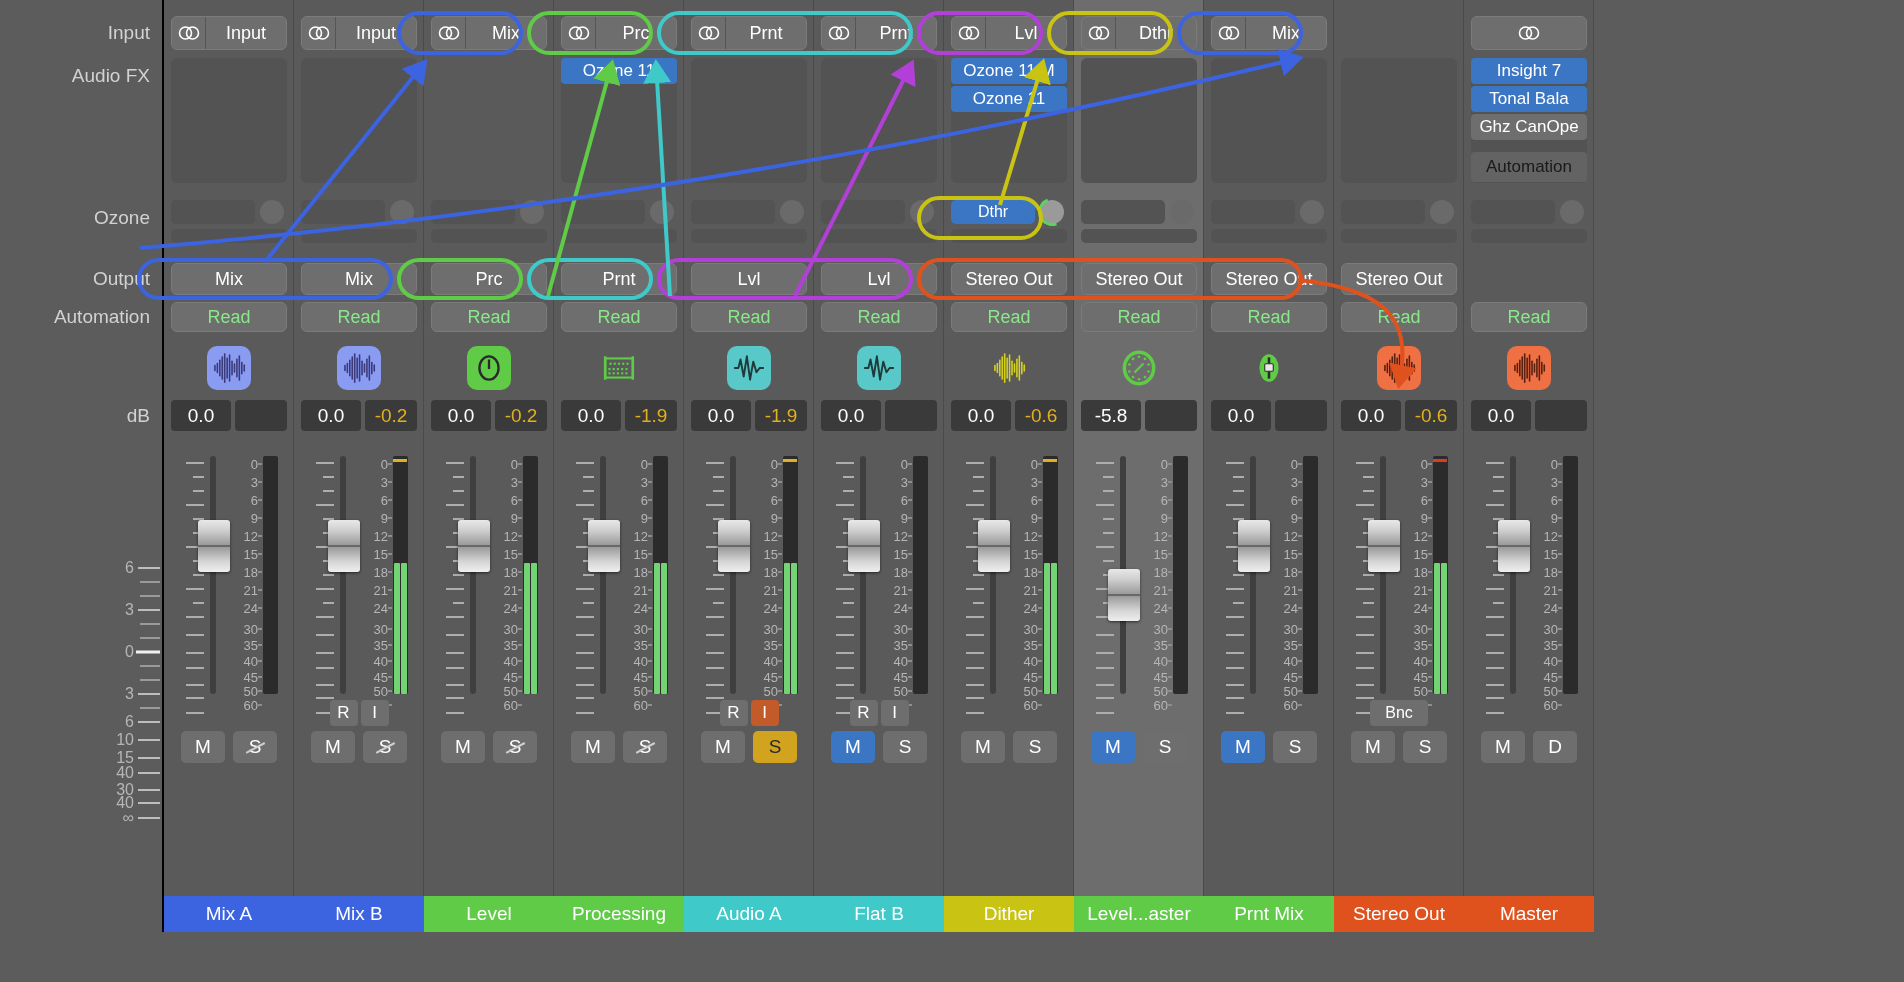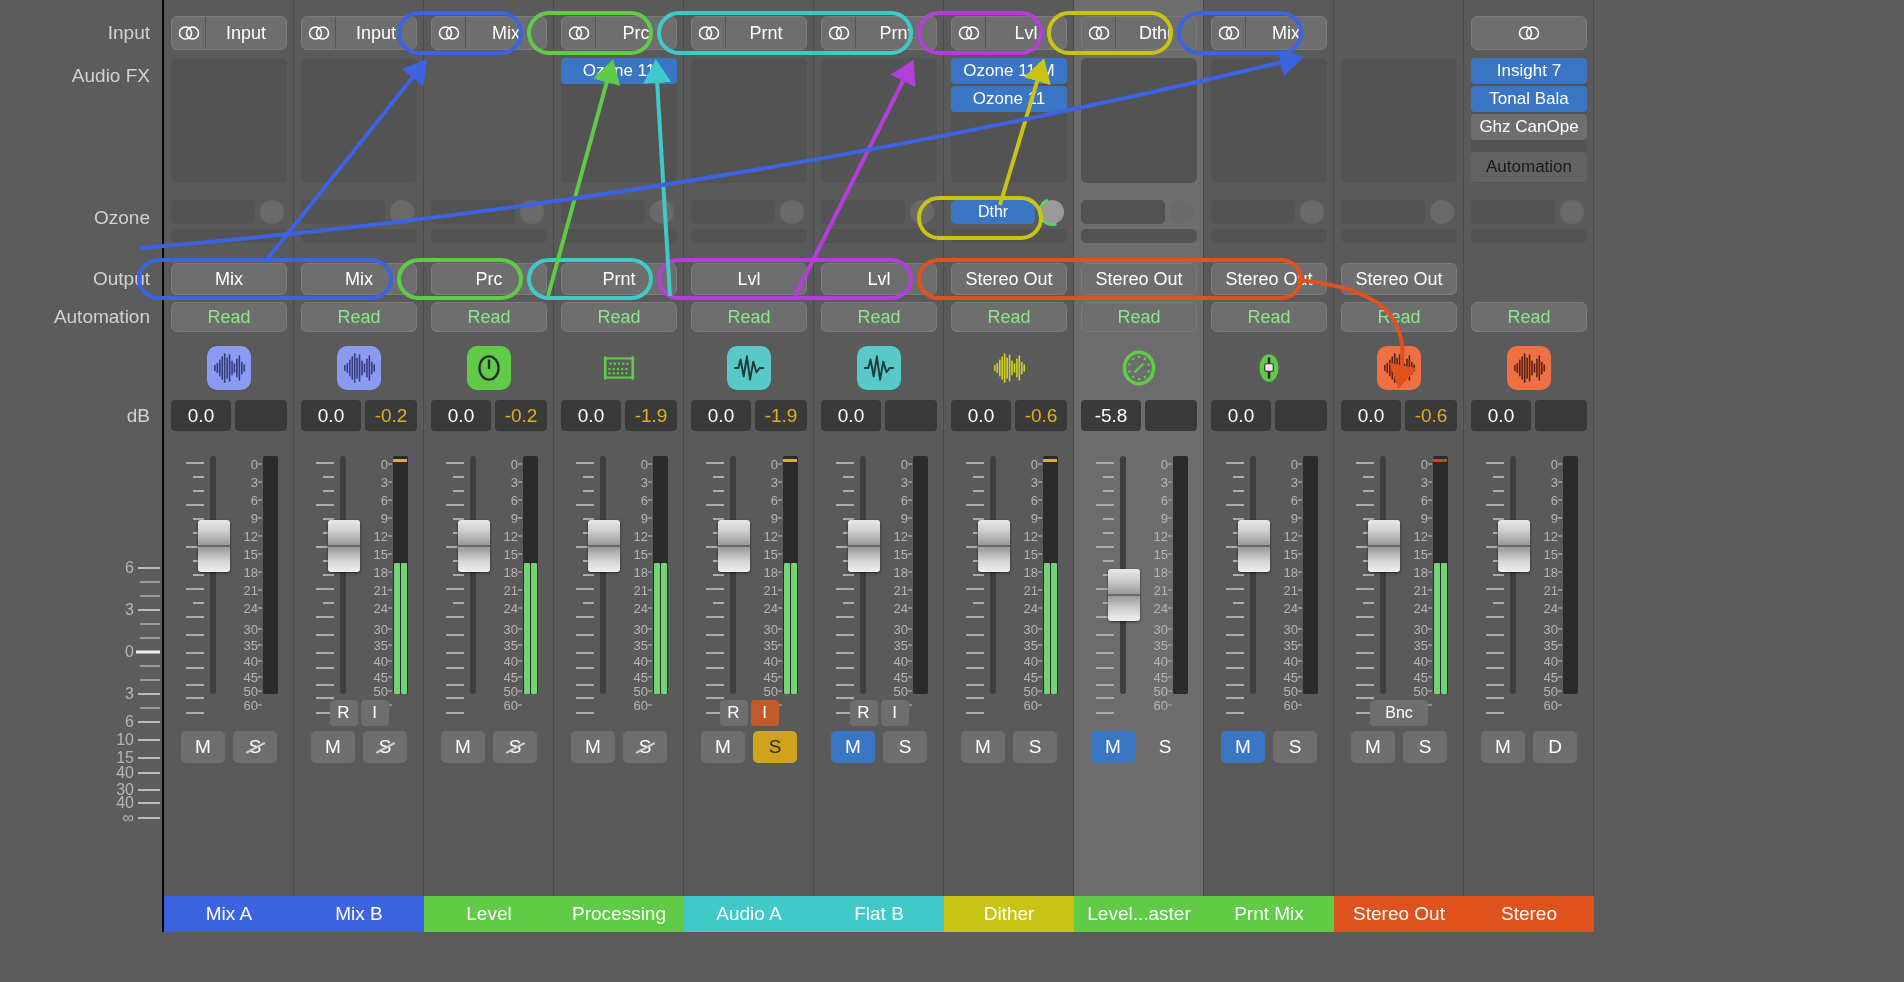--- a/index.html
+++ b/index.html
@@ -1653,21 +1653,21 @@
         <div class="r-ms">
           <div class="msq">
             <span>M</span>
           </div>
           <div class="msq">
             <span class="">D</span>
           </div>
         </div>
         <div class="r-name">
           <div class="nameplate" style="background:#e0521d">
-            <span>Stereo</span>
+            <span>Master</span>
           </div>
         </div>
       </div>
     </div>
 
   <svg id="overlay">
       <defs>
         <marker id="mh0" markerWidth="7" markerHeight="7" refX="5" refY="3.5" orient="auto">
           <path d="M0,0 L6,3.5 L0,7 z" fill="#3c63e0"></path>
         </marker>

